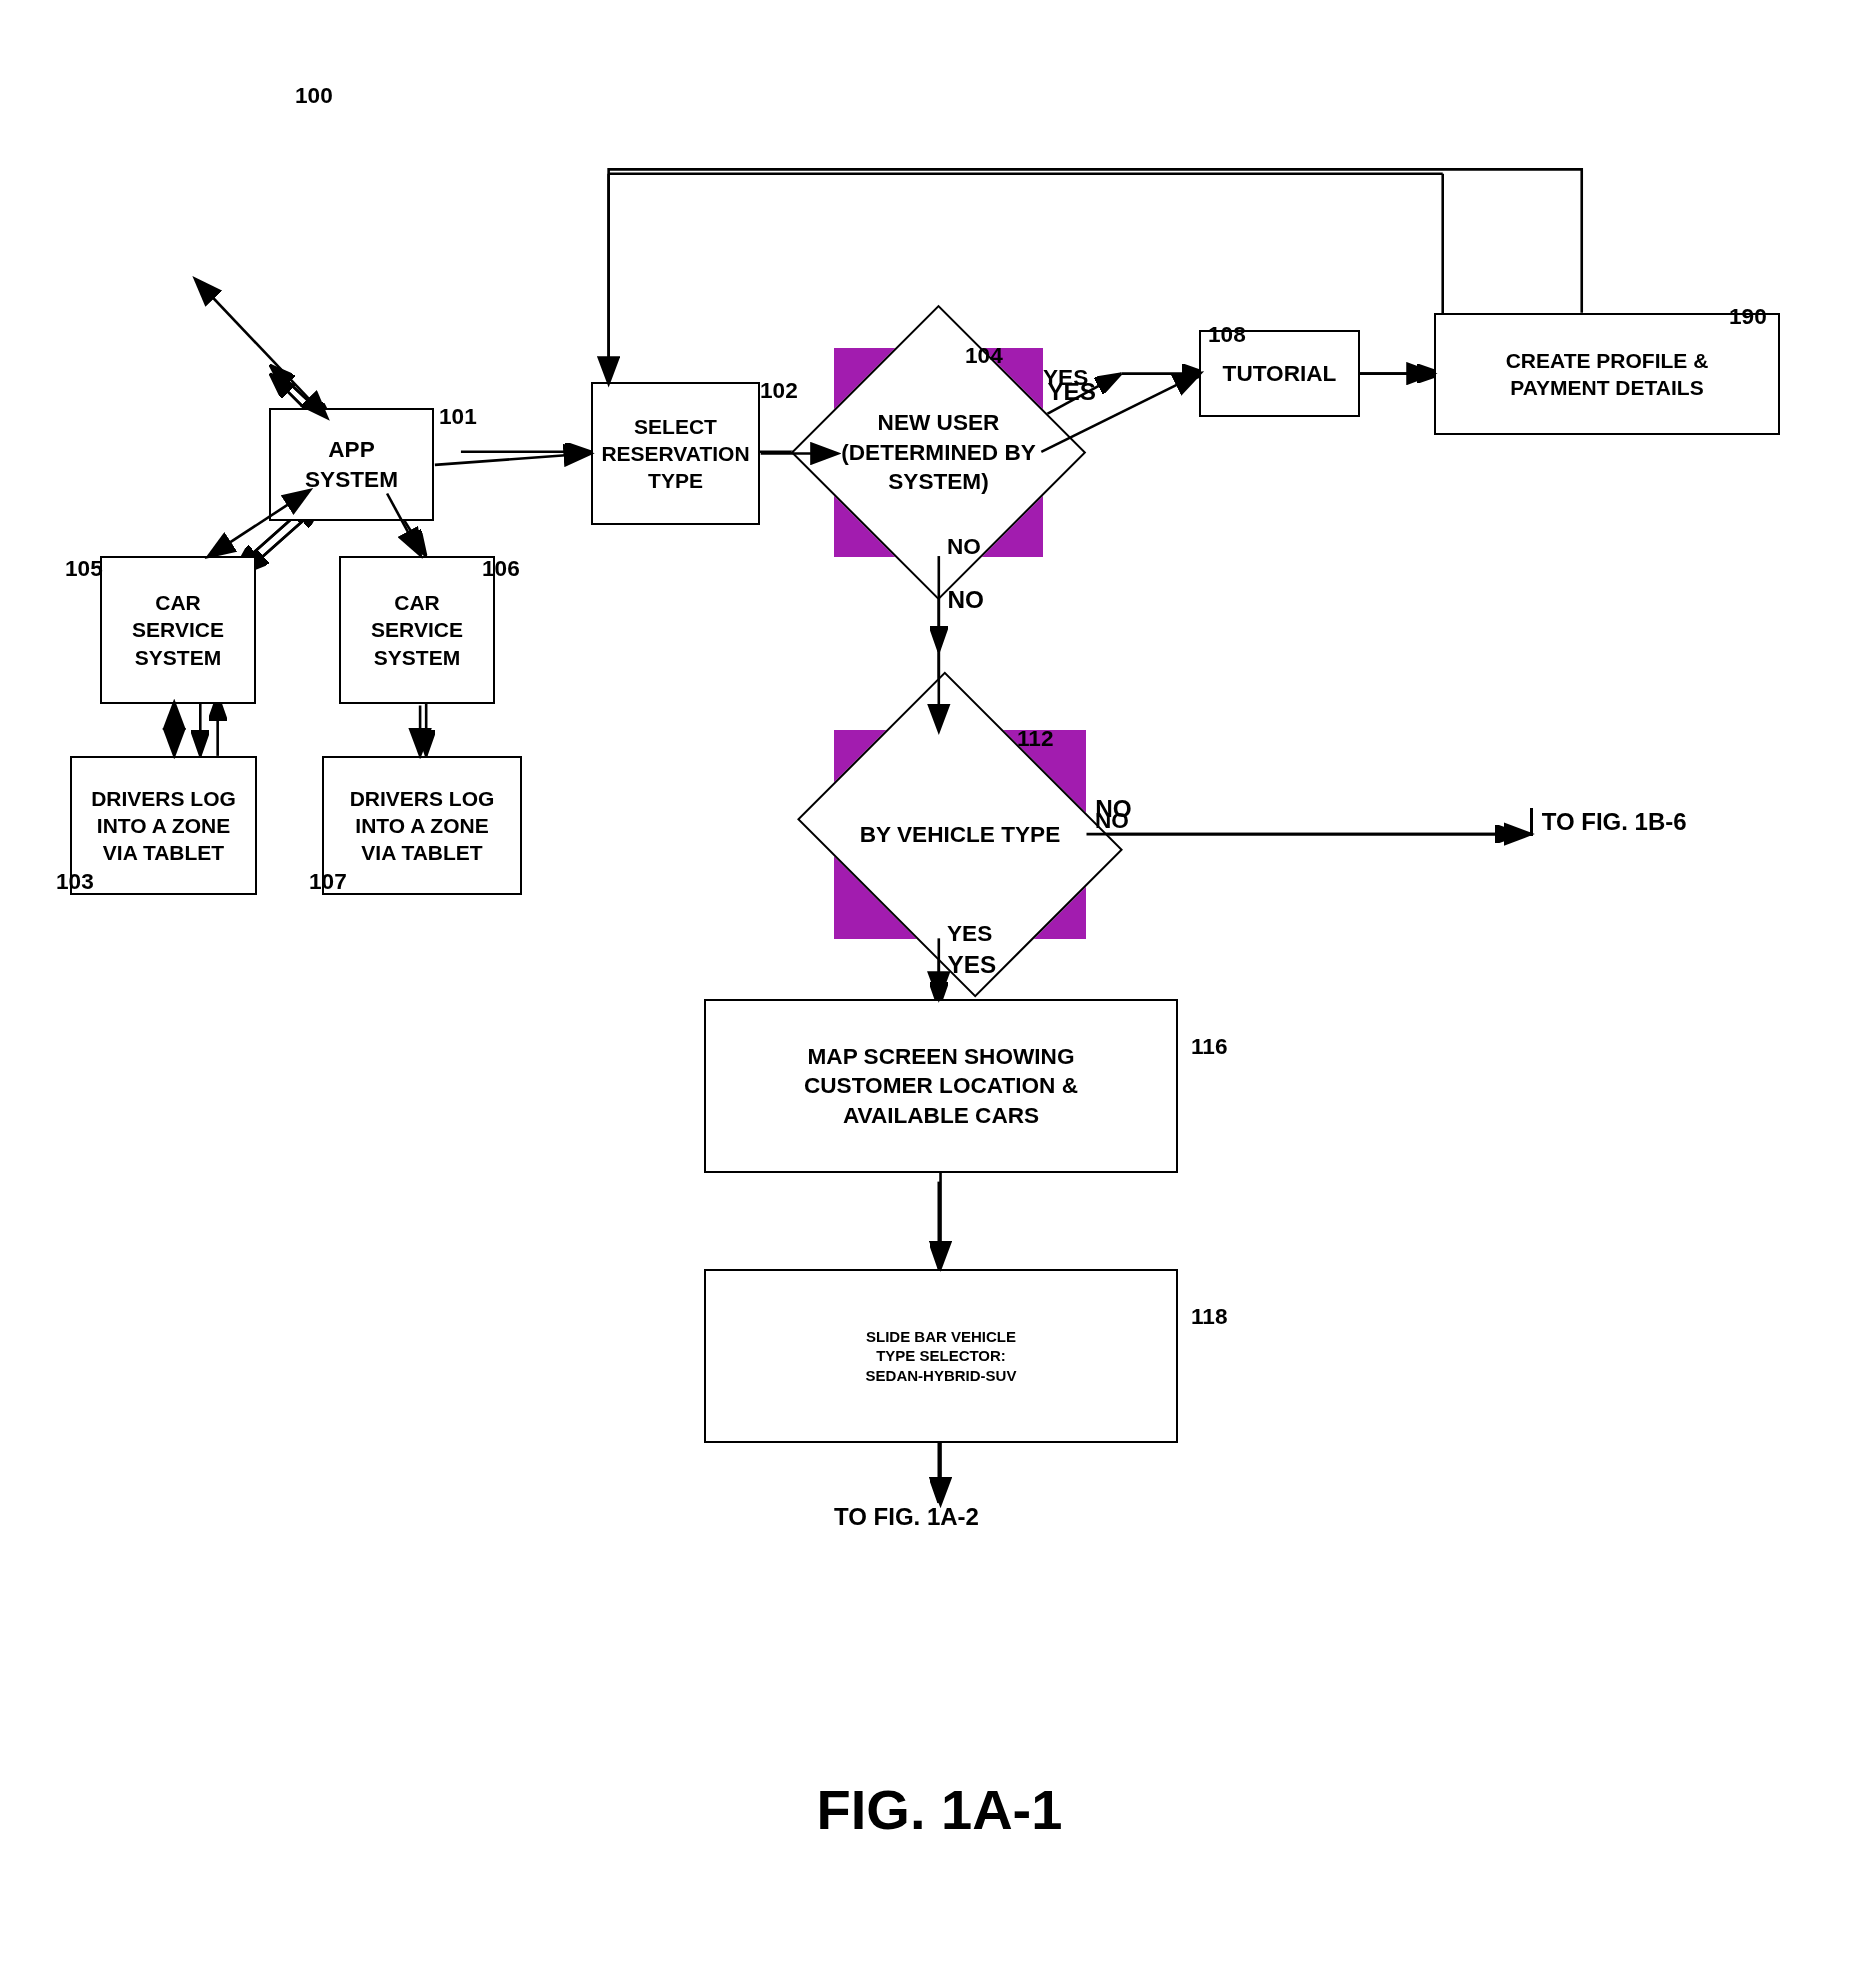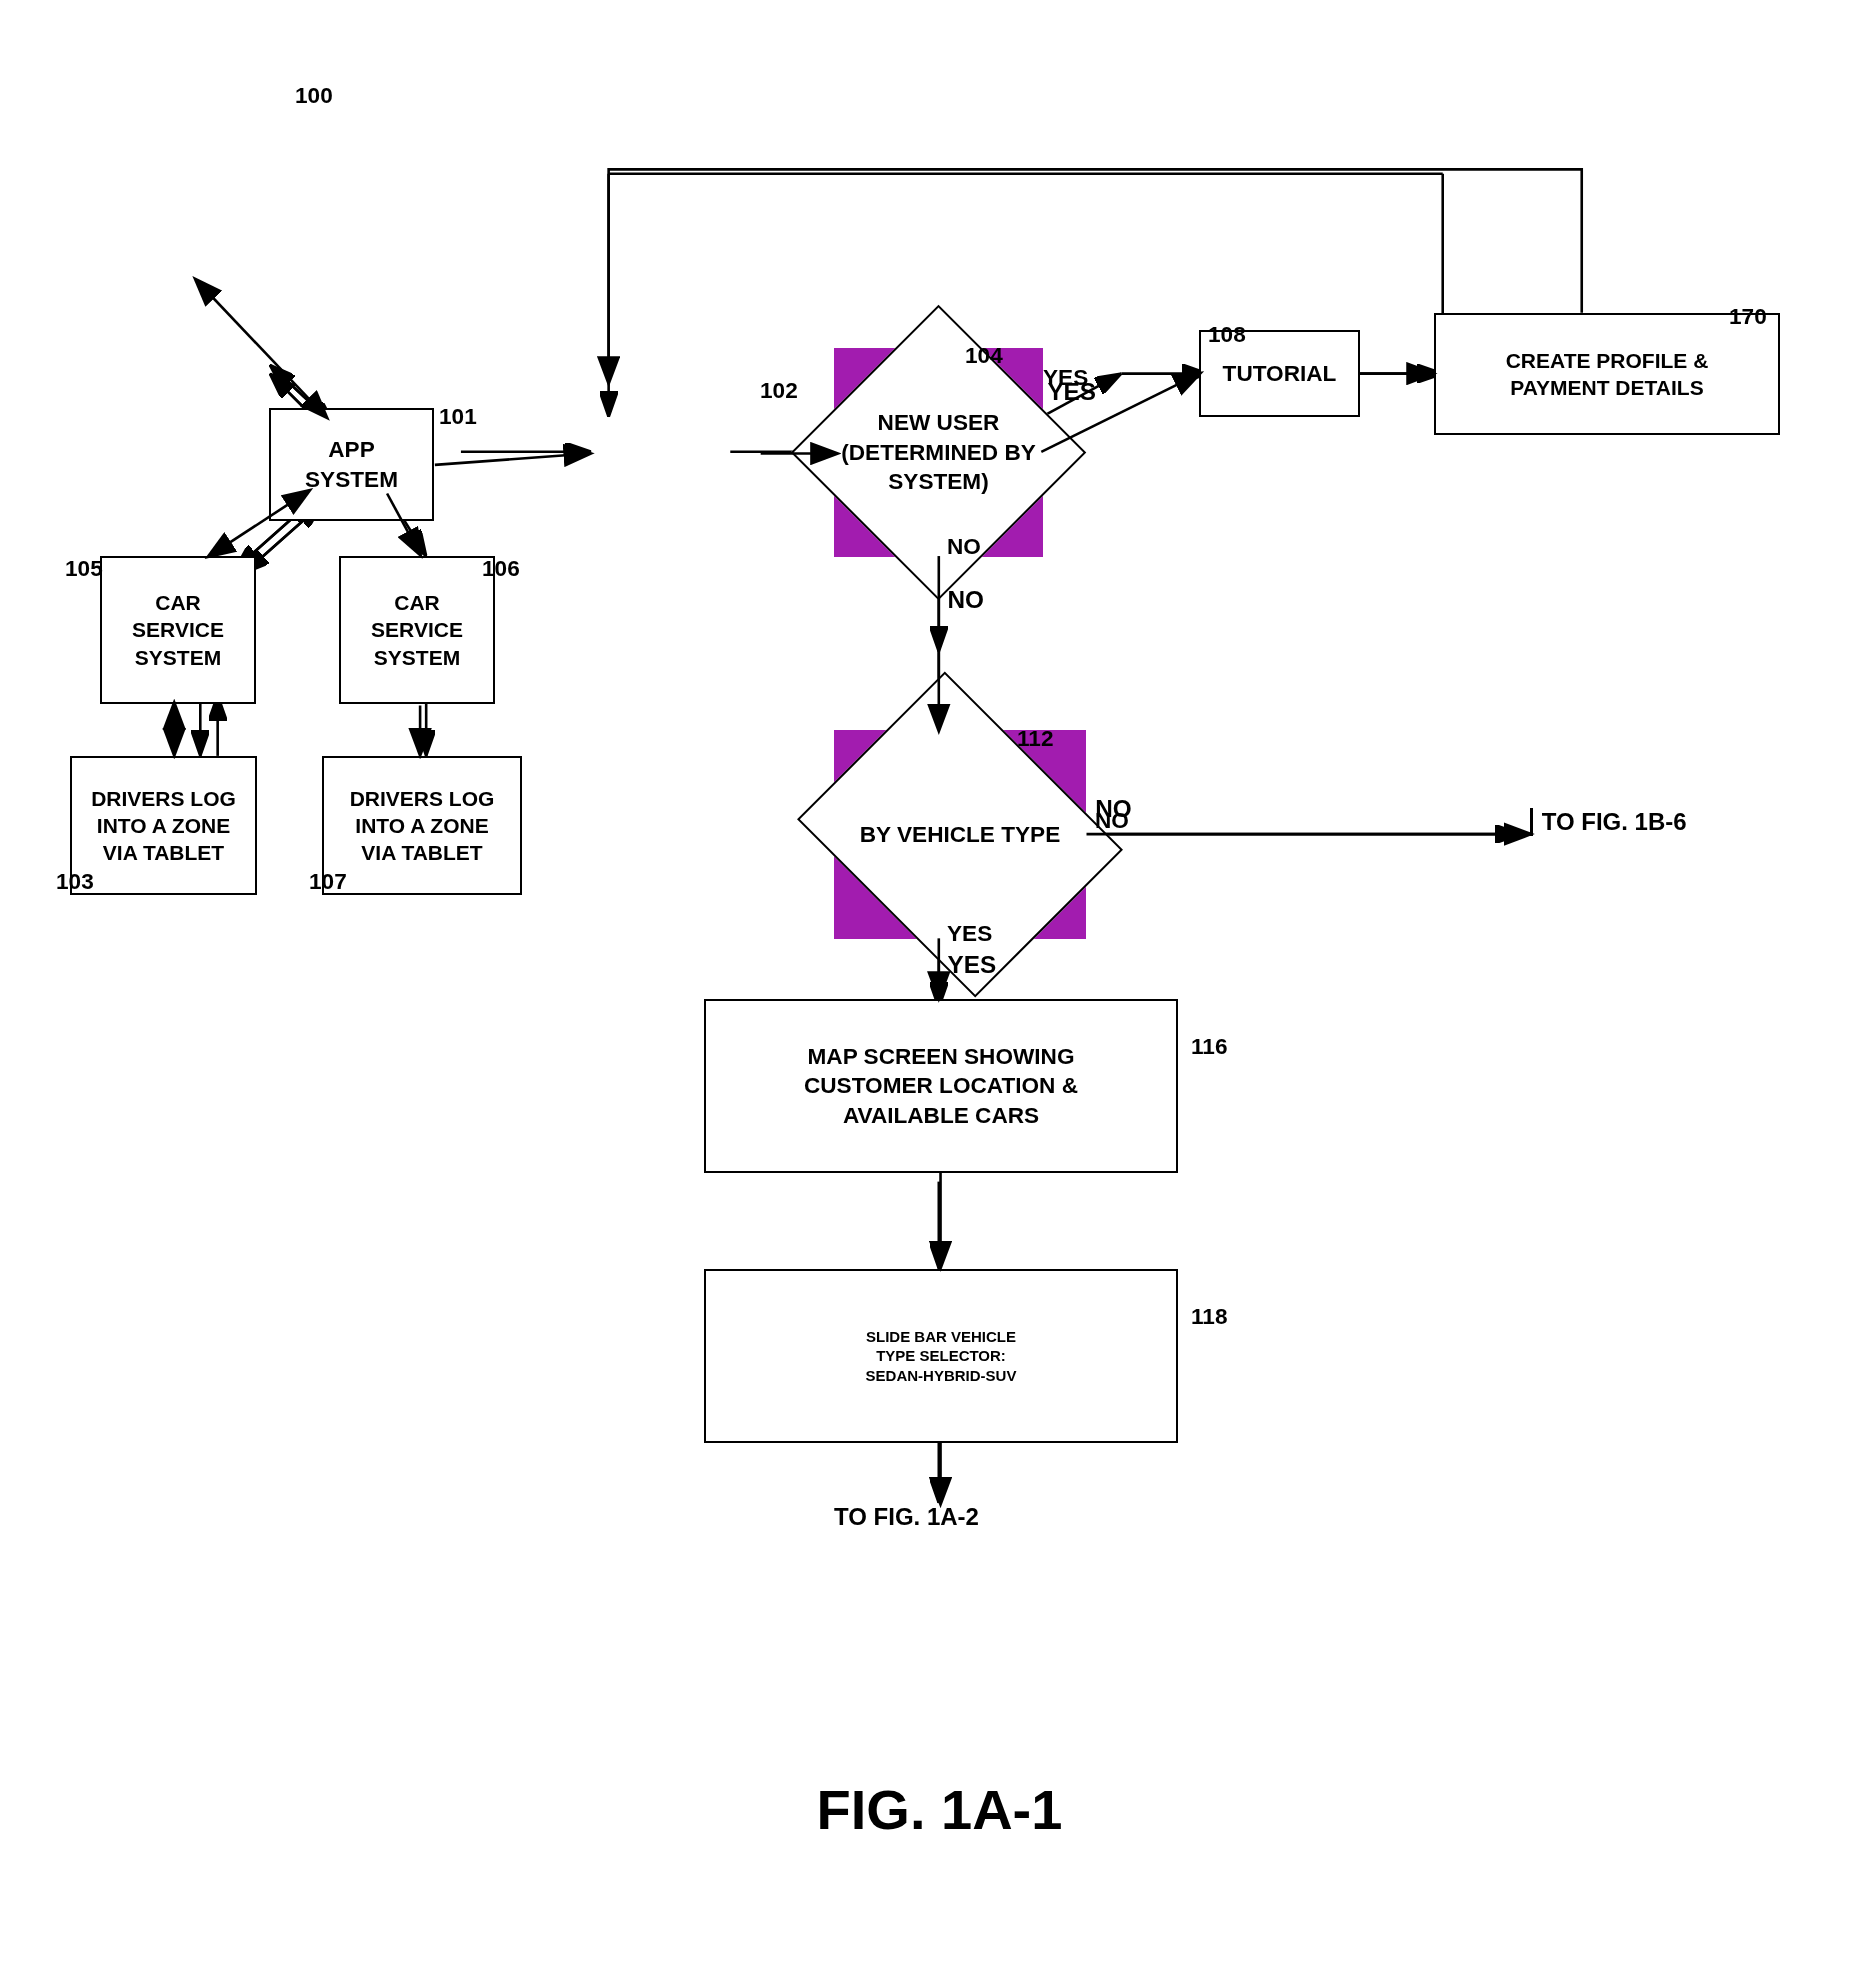--- a/index.html
+++ b/index.html
@@ -170,20 +170,25 @@
 
   <div class="label" style="left:295px; top:83px;">100</div>
 
   <div class="flow-box" style="left:269px; top:408px; width:165px; height:113px;">
     <span style="white-space:pre-line;">APP
 SYSTEM</span>
   </div>
 
   <div class="label" style="left:439px; top:404px;">101</div>
 
+  <div class="flow-box" style="left:591px; top:382px; width:169px; height:143px;">
+    <span style="white-space:pre-line; font-size:21px;">SELECT
+RESERVATION
+TYPE</span>
+  </div>
 
   <div class="label" style="left:760px; top:378px;">102</div>
 
   <div class="flow-diamond" style="left:834px; top:348px; width:209px; height:209px;">
     <div class="flow-diamond-inner"></div>
     <div class="flow-diamond-text">NEW USER<br>(DETERMINED BY<br>SYSTEM)</div>
   </div>
 
   <div class="label" style="left:965px; top:343px;">104</div>
 
@@ -195,21 +200,21 @@
     <span>TUTORIAL</span>
   </div>
 
   <div class="label" style="left:1208px; top:322px;">108</div>
 
   <div class="flow-box" style="left:1434px; top:313px; width:346px; height:122px;">
     <span style="white-space:pre-line; font-size:21px;">CREATE PROFILE &amp;
 PAYMENT DETAILS</span>
   </div>
 
-  <div class="label" style="left:1729px; top:304px;">170</div>
+  <div class="label" style="left:1729px; top:304px;">190</div>
 
   <div class="flow-box" style="left:100px; top:556px; width:156px; height:148px;">
     <span style="white-space:pre-line; font-size:21px;">CAR
 SERVICE
 SYSTEM</span>
   </div>
 
   <div class="label" style="left:65px; top:556px;">105</div>
 
   <div class="flow-box" style="left:339px; top:556px; width:156px; height:148px;">

